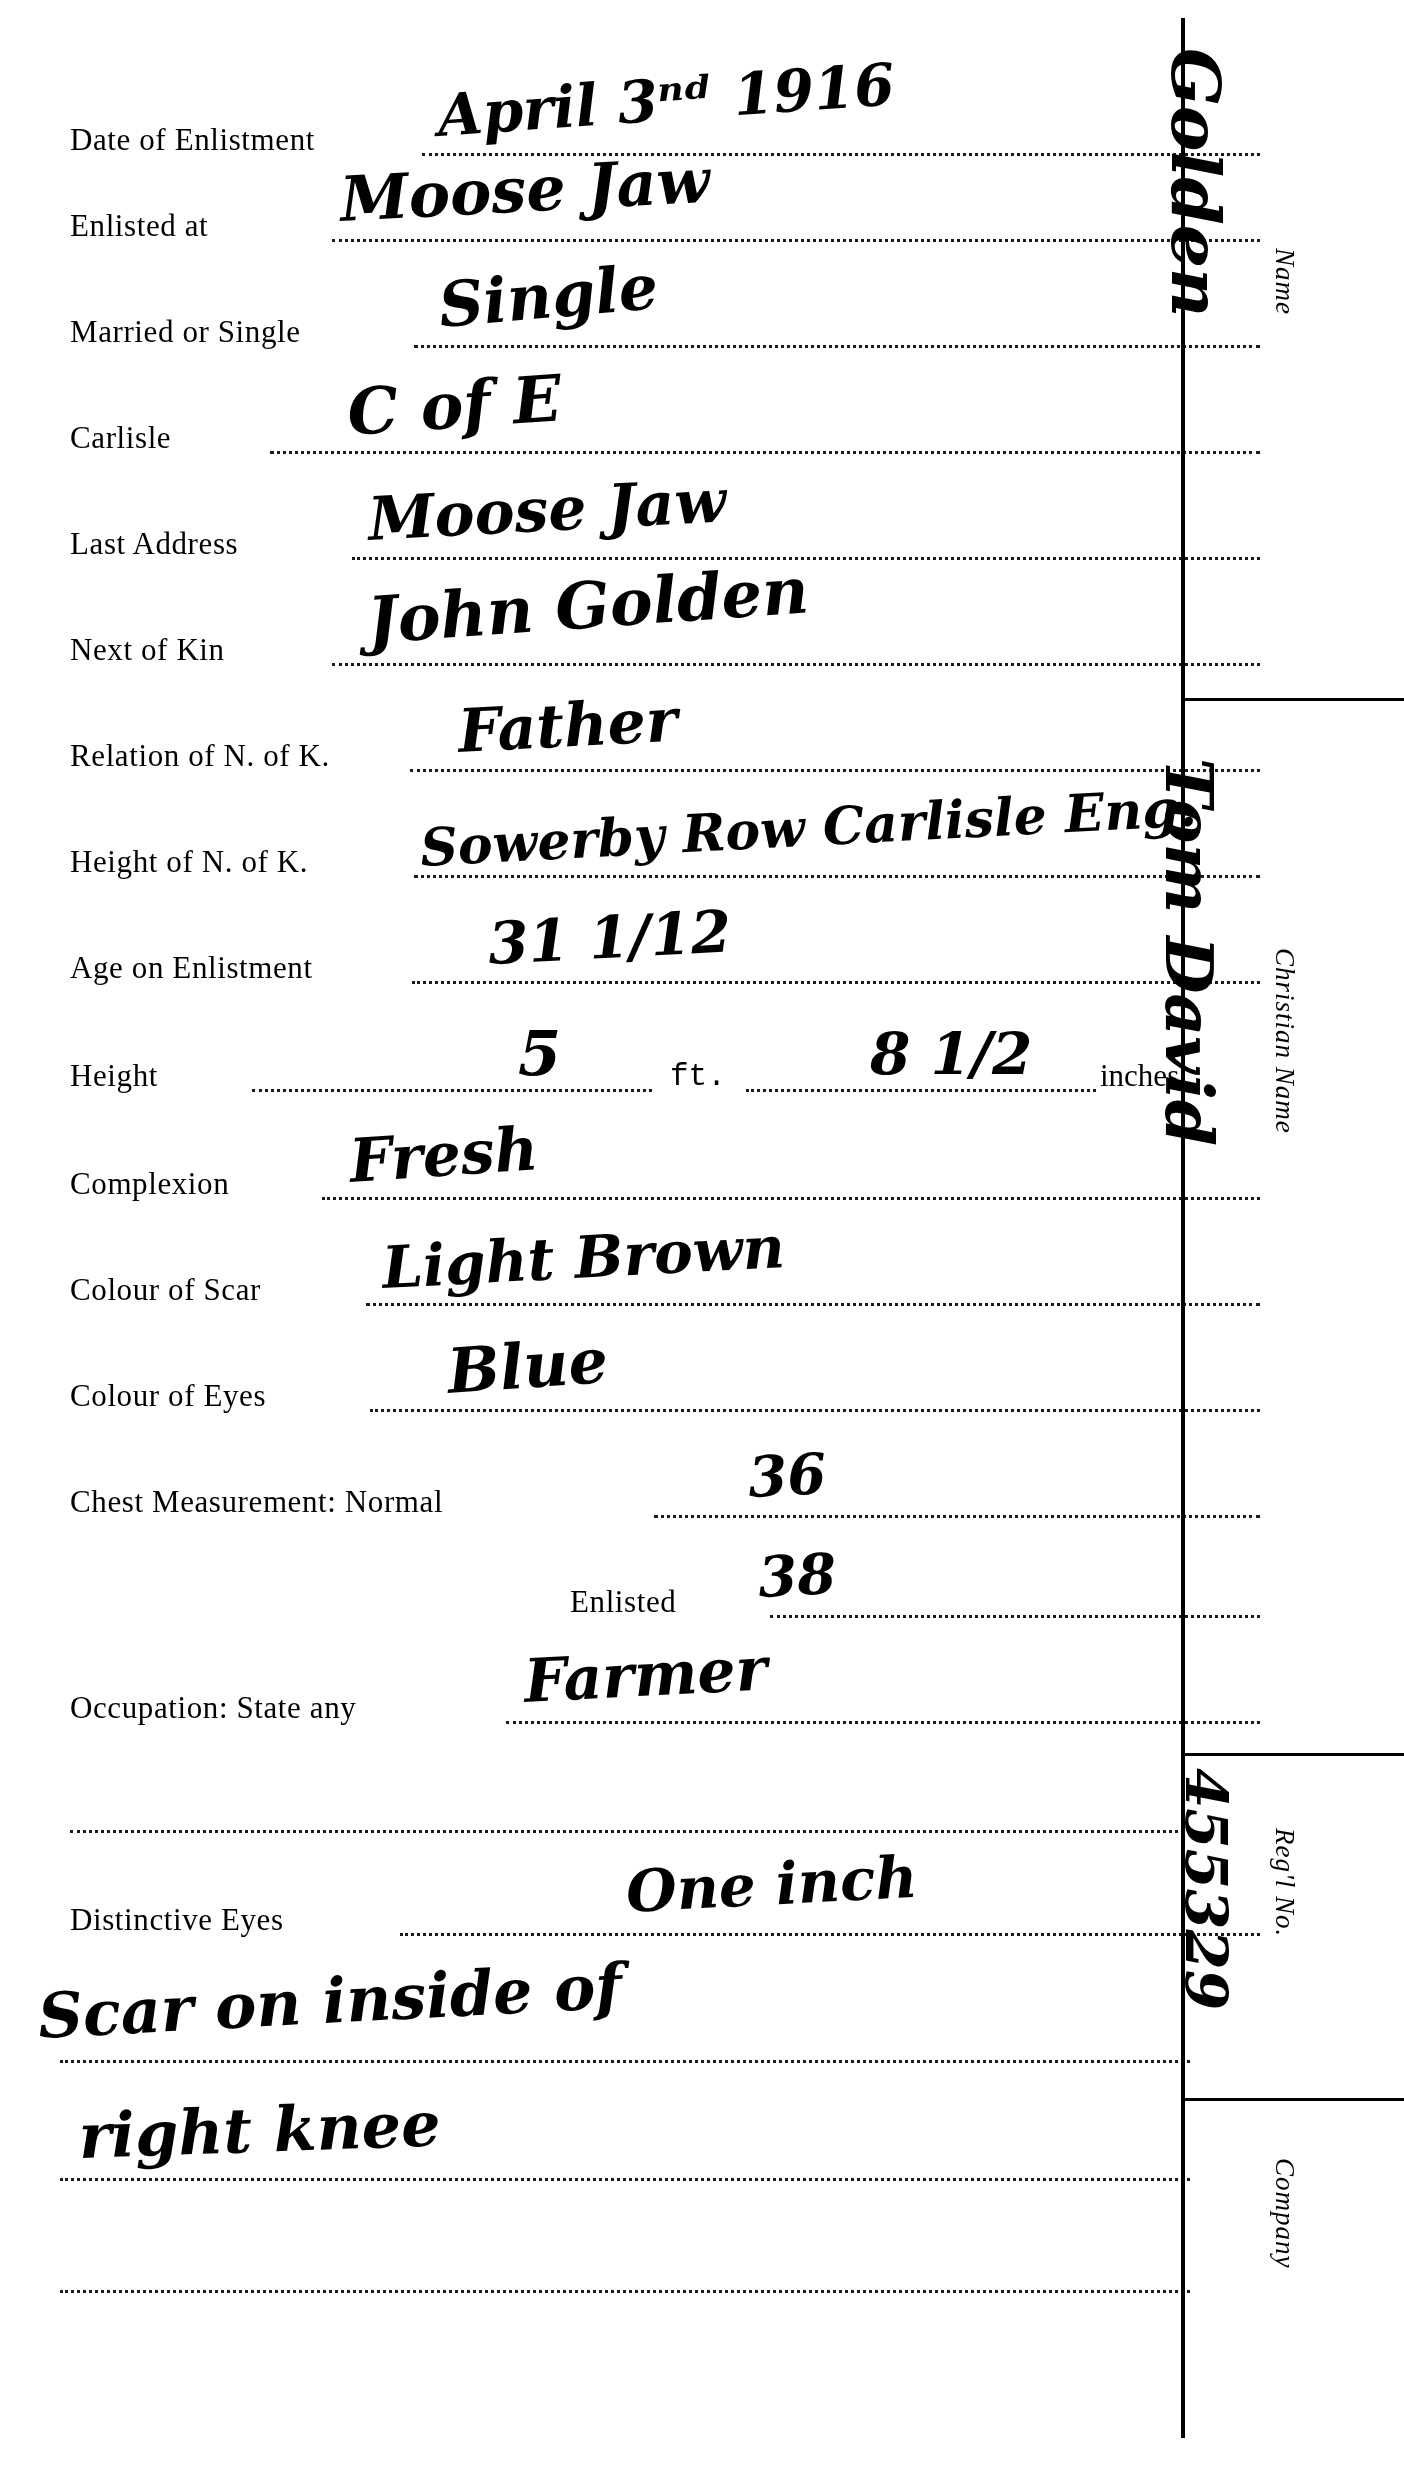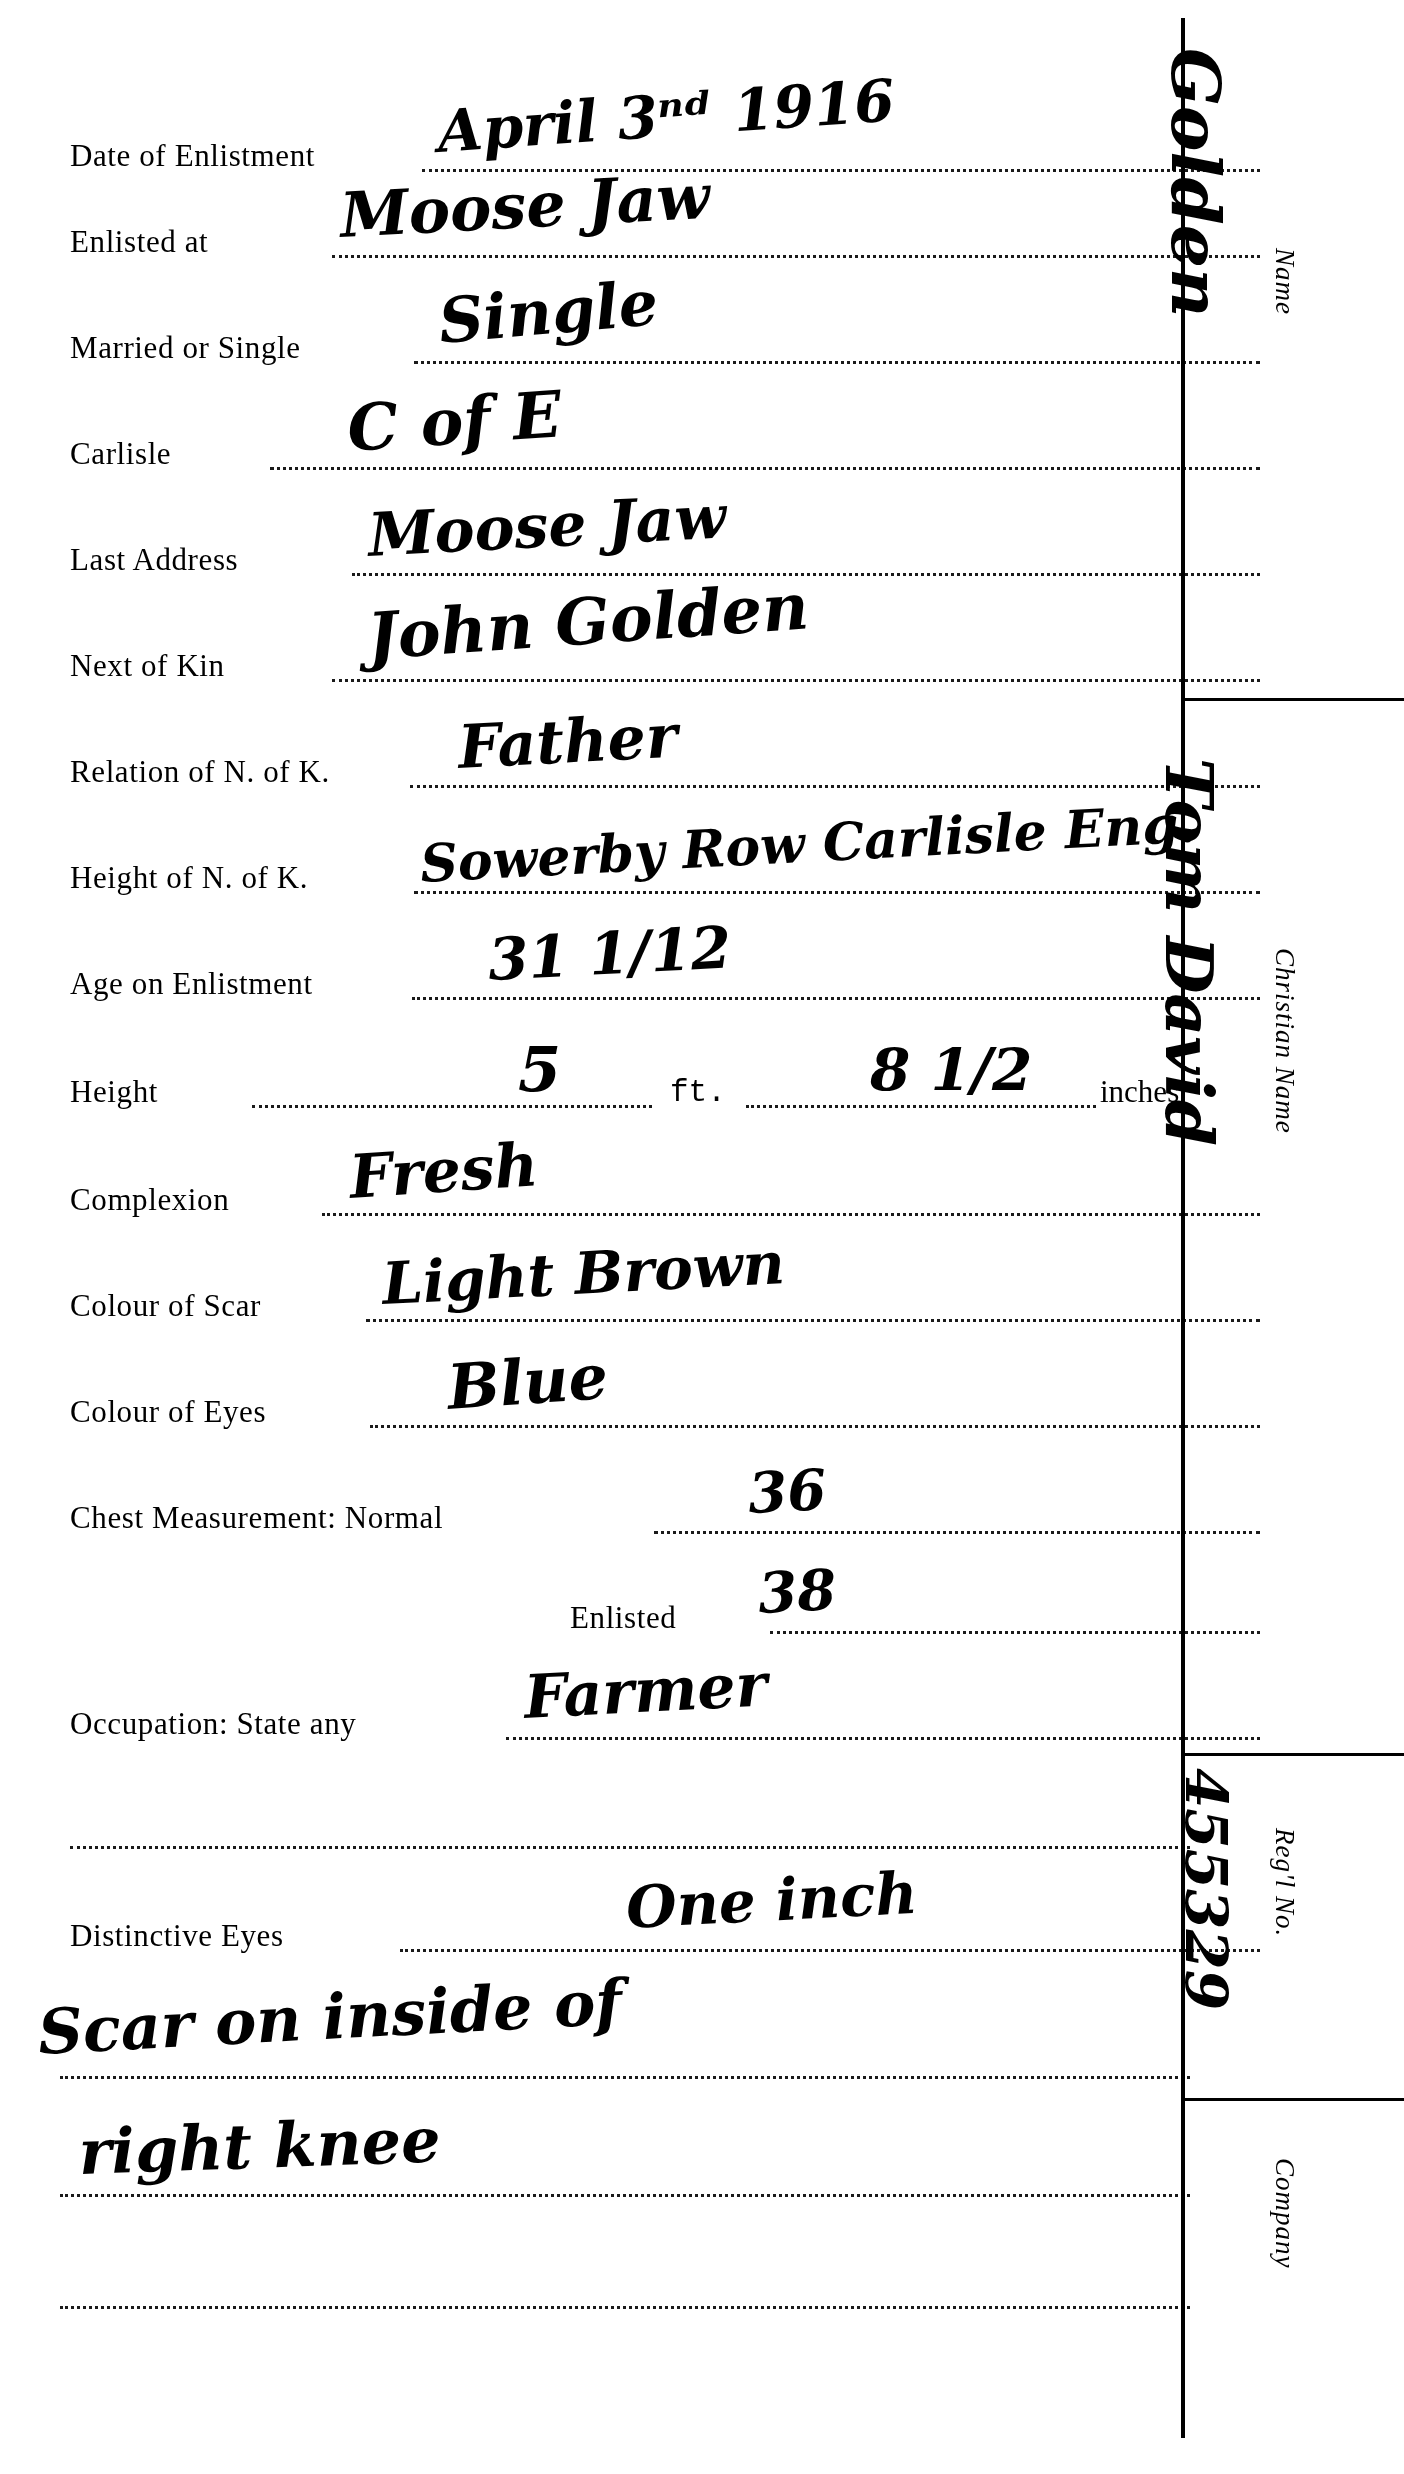--- a/index.html
+++ b/index.html
@@ -23,21 +23,21 @@
     top: 0;
     width: 1404px;
     height: 2474px;
     background: #ffffff;
   }
 
   
   .form-col {
     position: absolute;
     left: 0;
-    top: 16px;
+    top: 0;
     width: 1180px;
     height: 2451px;
   }
 
   .row {
     position: absolute;
     left: 70px;
     width: 1110px;
     height: 66px;
   }

